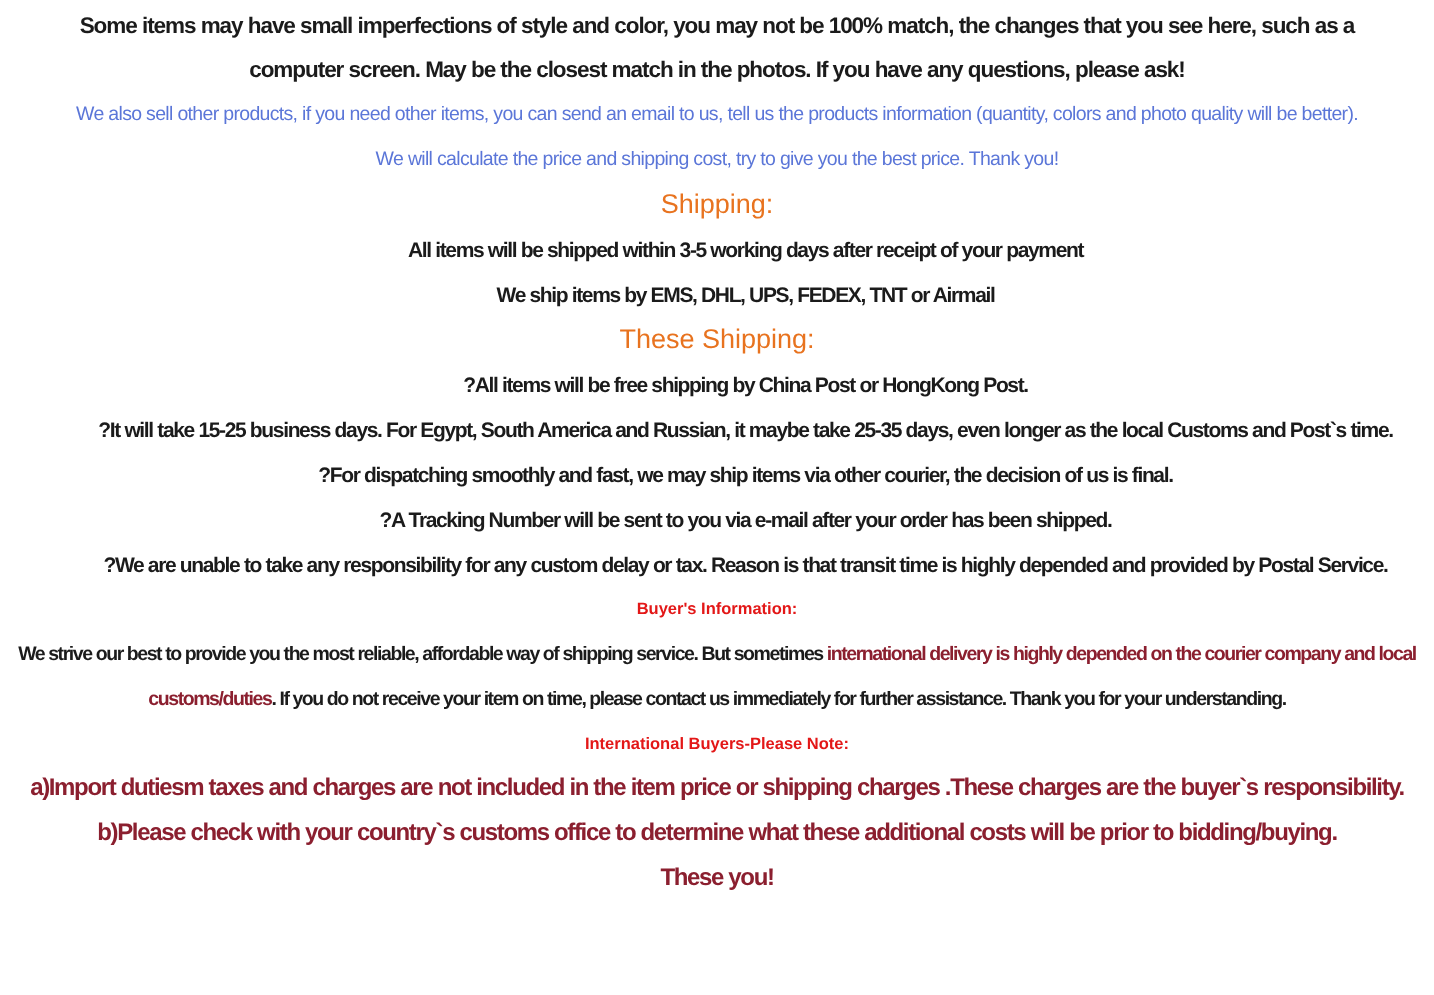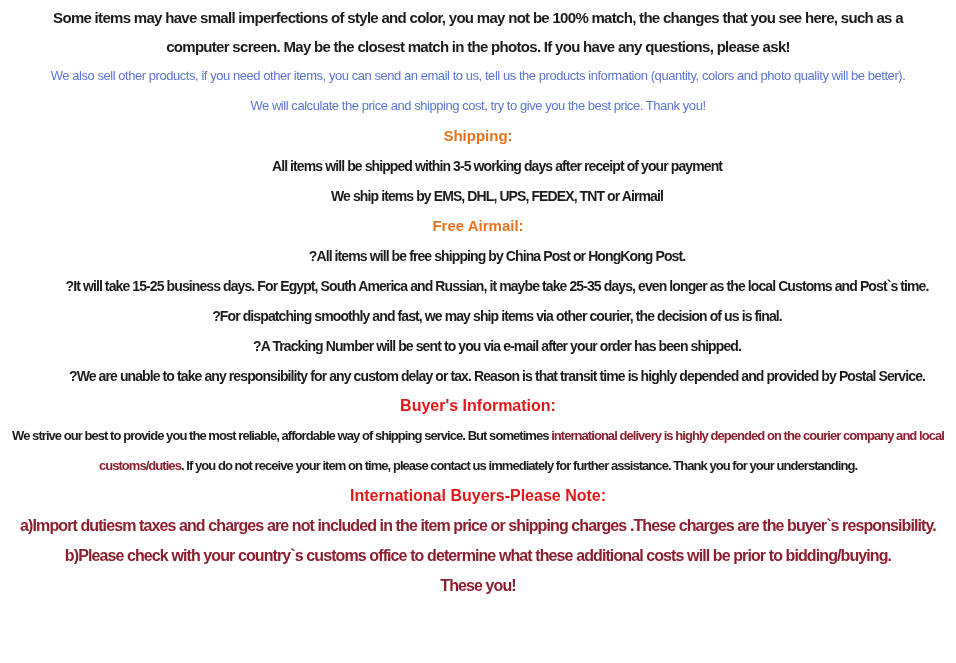--- a/index.html
+++ b/index.html
@@ -36,36 +36,36 @@
   }
   .blue {
     font-size: 13px;
     font-weight: 400;
     color: var(--body-blue);
     line-height: 30px;
     letter-spacing: -0.45px;
     padding: 0 3px;
   }
   .heading-orange {
-    font-size: 15px;
-    font-weight: bold;
+    font-size: 18px;
+    font-weight: normal;
     color: var(--heading-orange);
     line-height: 30px;
   }
   .black {
     font-size: 14px;
     font-weight: bold;
     color: var(--text-black);
     line-height: 30px;
     letter-spacing: -0.9px;
     white-space: nowrap;
     margin-left: 38px;
   }
   .heading-red {
-    font-size: 16px;
+    font-size: 11px;
     font-weight: bold;
     color: var(--heading-red);
     line-height: 30px;
   }
   .mixed {
     font-size: 13px;
     font-weight: bold;
     color: var(--text-black);
     line-height: 30px;
     letter-spacing: -0.95px;
@@ -90,21 +90,21 @@
 </head>
 <body style="background: rgb(255, 255, 255);">
 
 <div id="content">
     <p class="intro">Some items may have small imperfections of style and color, you may not be 100% match, the changes that you see here, such as a computer screen. May be the closest match in the photos. If you have any questions, please ask!</p>
     <p class="blue">We also sell other products, if you need other items, you can send an email to us, tell us the products information (quantity, colors and photo quality will be better).</p>
     <p class="blue">We will calculate the price and shipping cost, try to give you the best price. Thank you!</p>
     <p class="heading-orange">Shipping:</p>
     <p class="black">All items will be shipped within 3-5 working days after receipt of your payment</p>
     <p class="black">We ship items by EMS, DHL, UPS, FEDEX, TNT or Airmail</p>
-    <p class="heading-orange">Free Airmail:</p>
+    <p class="heading-orange">These Shipping:</p>
     <p class="black">?All items will be free shipping by China Post or HongKong Post.</p>
     <p class="black">?It will take 15-25 business days. For Egypt, South America and Russian, it maybe take 25-35 days, even longer as the local Customs and Post`s time.</p>
     <p class="black">?For dispatching smoothly and fast, we may ship items via other courier, the decision of us is final.</p>
     <p class="black">?A Tracking Number will be sent to you via e-mail after your order has been shipped.</p>
     <p class="black">?We are unable to take any responsibility for any custom delay or tax. Reason is that transit time is highly depended and provided by Postal Service.</p>
     <p class="heading-red">Buyer's Information:</p>
     <p class="mixed"><span class="seg-black">We strive our best to provide you the most reliable, affordable way of shipping service. But sometimes </span><span class="seg-darkred">international delivery is highly depended on the courier company and local customs/duties</span><span class="seg-black">. If you do not receive your item on time, please contact us immediately for further assistance. Thank you for your understanding.</span></p>
     <p class="heading-red">International Buyers-Please Note:</p>
     <p class="darkred">a)Import dutiesm taxes and charges are not included in the item price or shipping charges .These charges are the buyer`s responsibility.</p>
     <p class="darkred">b)Please check with your country`s customs office to determine what these additional costs will be prior to bidding/buying.</p>

